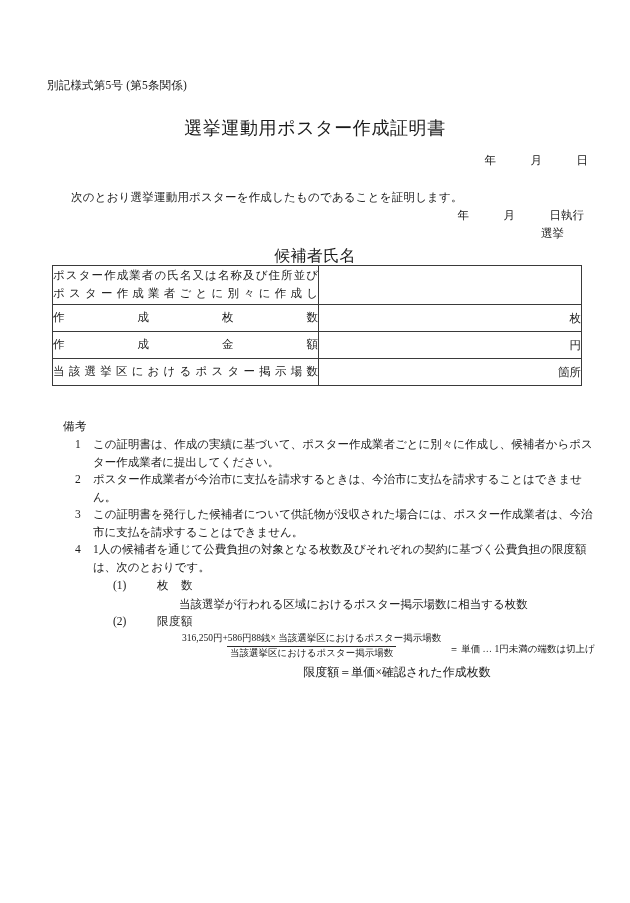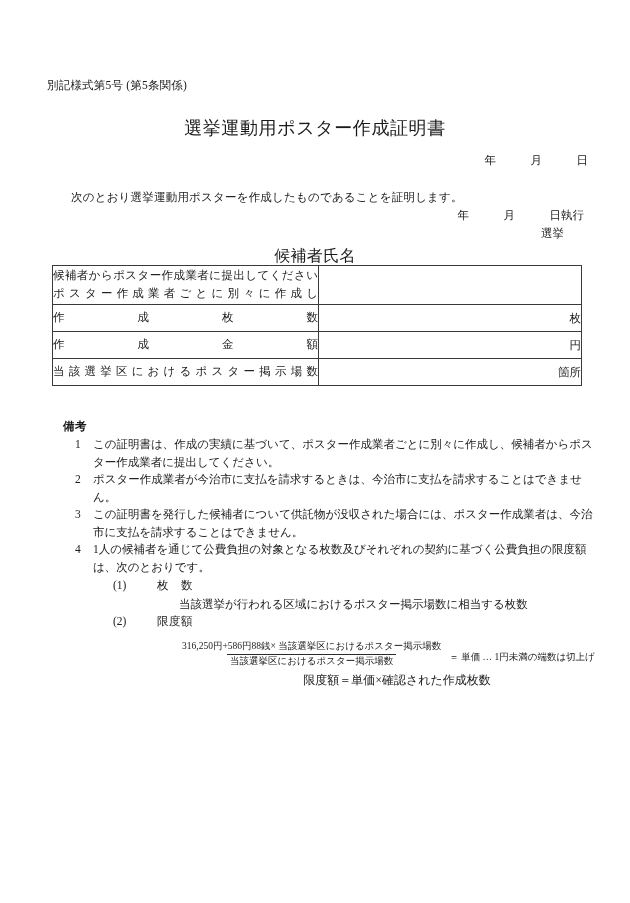--- a/index.html
+++ b/index.html
@@ -125,21 +125,20 @@
     position: absolute;
     left: 63px;
     top: 418px;
     width: 530px;
     font-size: 11.5px;
     line-height: 1.52;
   }
   .notes-heading {
     margin: 0 0 1px 0;
     letter-spacing: 0.4px;
-    font-weight: bold;
   }
   .note-item {
     position: relative;
     padding-left: 30px;
     margin-bottom: 0px;
   }
   .note-num {
     position: absolute;
     left: 12px;
     top: 0;
@@ -149,21 +148,21 @@
   .sub-list { margin-top: 1px; padding-left: 20px; }
   .sub-item { position: relative; padding-left: 44px; margin-top: 0px; }
   .sub-num { position: absolute; left: 0; top: 0; }
   .sub-title { letter-spacing: 0.5px; }
   .sub-desc { display: block; padding-left: 22px; margin-top: 1px; }
 
   
   .formula-block {
     position: relative;
     padding-left: 22px;
-    margin-top: 10px;
+    margin-top: 2px;
     display: flex;
     align-items: center;
   }
   .fraction {
     display: inline-flex;
     flex-direction: column;
     align-items: center;
     font-size: 9.5px;
     line-height: 1.25;
   }
@@ -207,21 +206,21 @@
   <div class="exec-line">年　　　月　　　日執行</div>
 
   <div class="exec-election">選挙</div>
 
   <div class="candidate-label">候補者氏名</div>
 
   <table class="form-table">
     <tbody>
       <tr class="row-tall">
         <td class="label-cell">
-          <span class="justify-line">候補者からポスター作成業者に提出してください</span>
+          <span class="justify-line">ポスター作成業者の氏名又は名称及び住所並び</span>
           <span class="justify-line">ポスター作成業者ごとに別々に作成し</span>
         </td>
         <td class="value-cell">
           <span></span>
         </td>
       </tr>
       <tr class="row-std">
         <td class="label-cell">
           <span class="justify-line">作　　　　　成　　　　　枚　　　　　数</span>
         </td>

